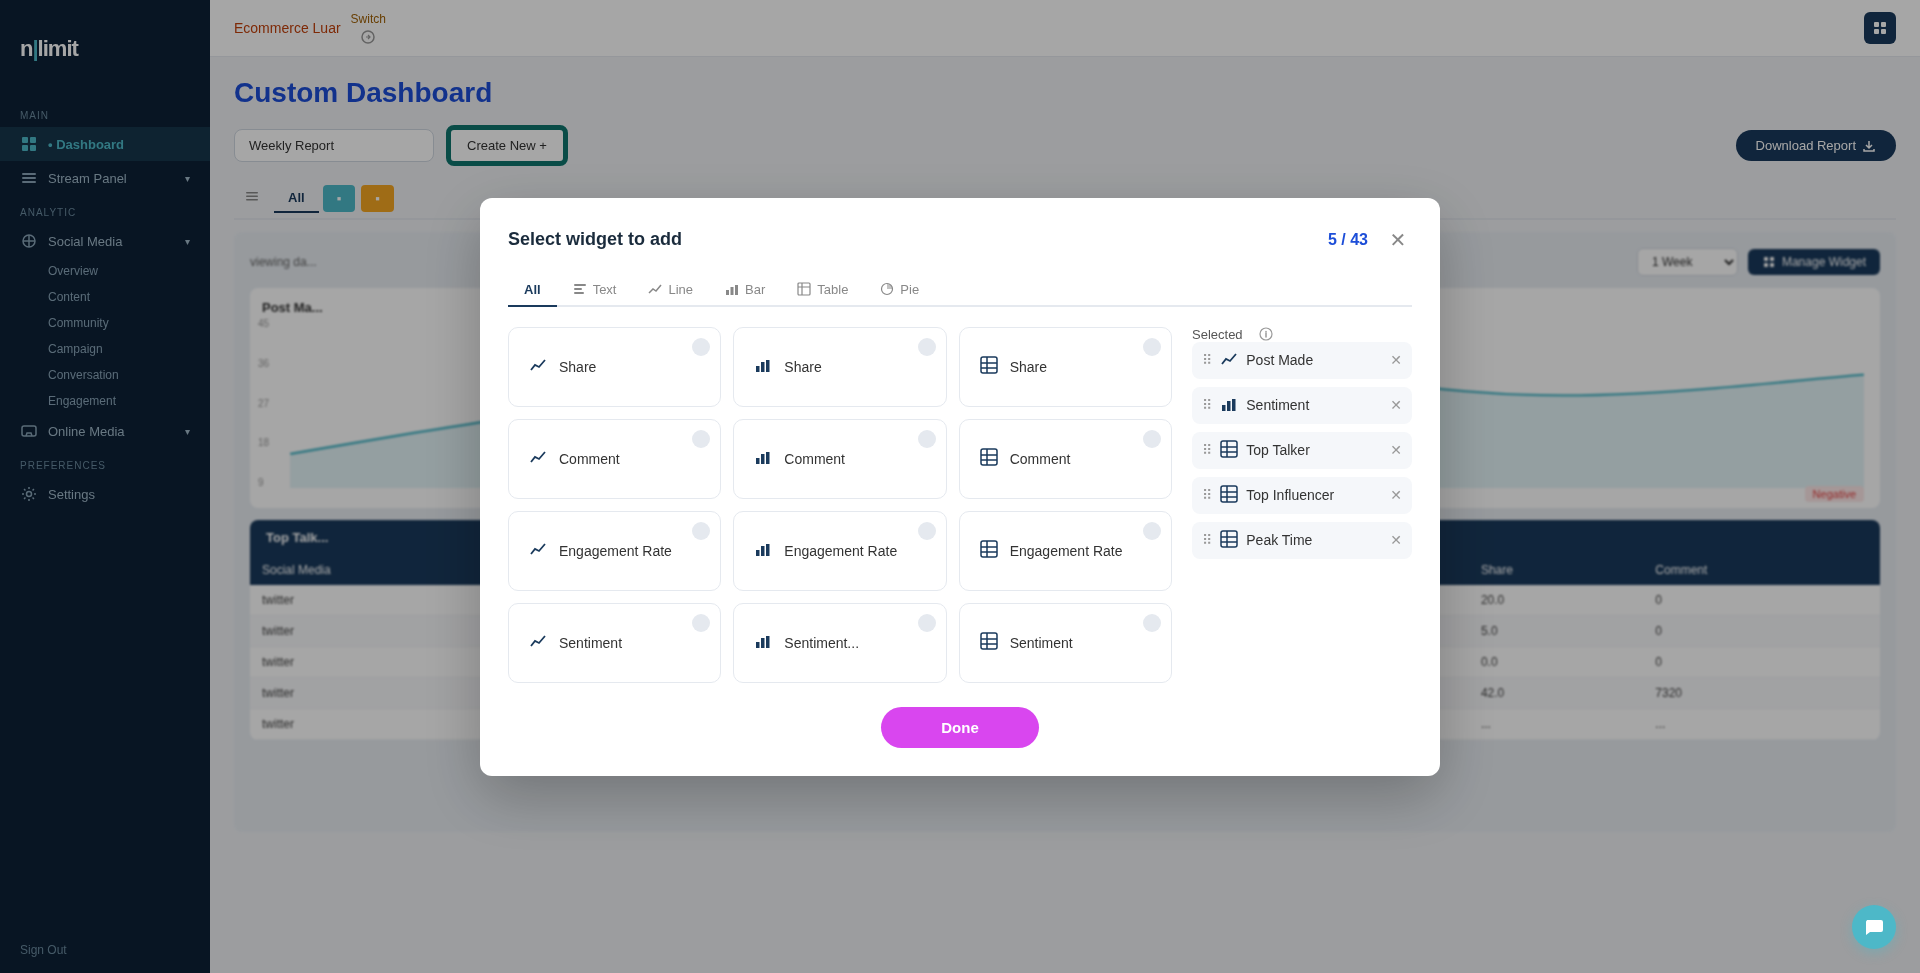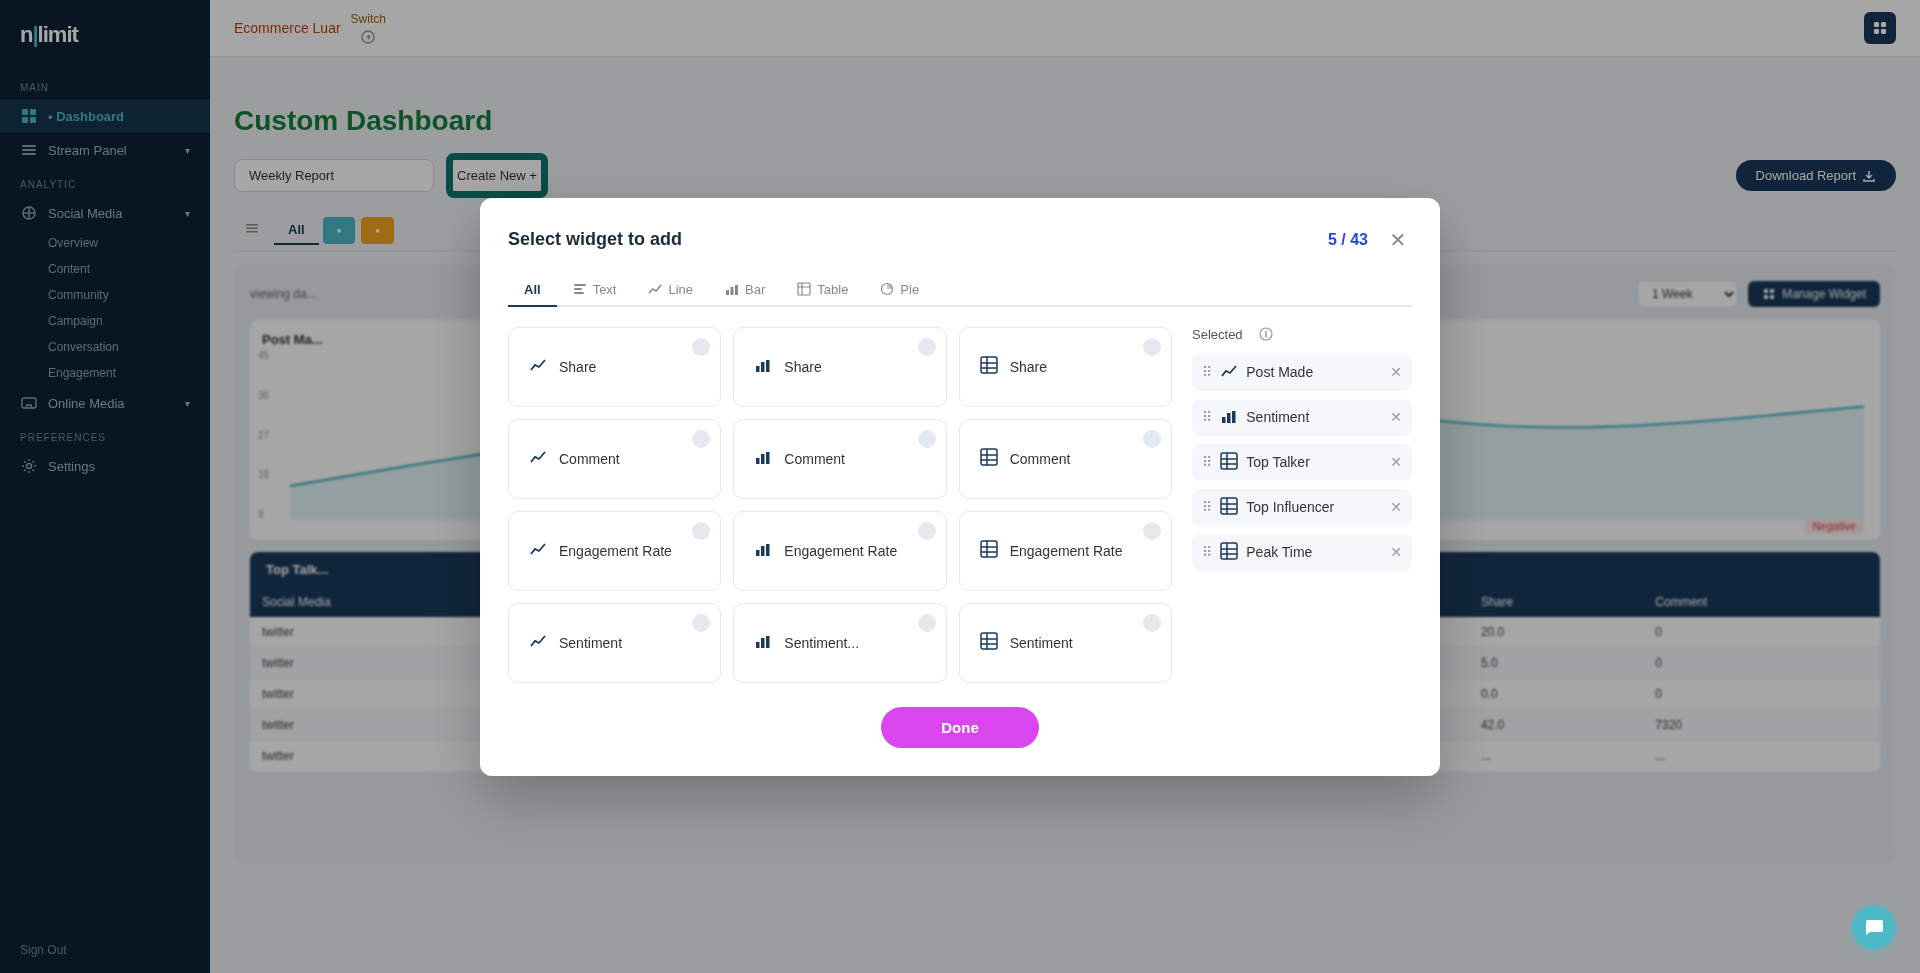--- a/index.html
+++ b/index.html
@@ -1,20 +1,20 @@
 <!DOCTYPE html>
 <html><head>
   <meta charset="utf-8">
   <style>
     * { box-sizing: border-box; margin: 0; padding: 0; }
     body { font-family: -apple-system, BlinkMacSystemFont, 'Segoe UI', sans-serif; background: #f0f2f5; display: flex; height: 973px; overflow: hidden; }
 
     
     .sidebar { width: 210px; background: #0d2137; color: #fff; display: flex; flex-direction: column; flex-shrink: 0; height: 100%; }
-    .sidebar-logo { padding: 22px 20px; display: flex; align-items: center; }
+    .sidebar-logo { padding: 36px 20px; display: flex; align-items: center; }
     .logo-text { color: #fff; font-size: 22px; font-weight: 700; letter-spacing: -1px; }
     .logo-text span { color: #4db8c8; }
     .sidebar-section-label { font-size: 10px; color: #6b8a9e; text-transform: uppercase; padding: 12px 20px 6px; letter-spacing: 1px; }
     .sidebar-item { display: flex; align-items: center; padding: 8px 20px; cursor: pointer; font-size: 13px; color: #a0b8c8; gap: 10px; }
     .sidebar-item.active { color: #fff; background: rgba(77,184,200,0.15); }
     .sidebar-item.active .sidebar-item-label { color: #4db8c8; font-weight: 600; }
     .sidebar-item-icon { width: 18px; height: 18px; display: flex; align-items: center; justify-content: center; flex-shrink: 0; }
     .sidebar-sub-item { padding: 6px 20px 6px 48px; font-size: 12px; color: #8aa5b8; cursor: pointer; }
     .sidebar-chevron { margin-left: auto; font-size: 10px; }
     .sidebar-bottom { margin-top: auto; padding: 16px 20px; }
@@ -26,25 +26,25 @@
     
     .topbar { background: #fff; padding: 12px 24px; display: flex; align-items: center; justify-content: space-between; border-bottom: 1px solid #e5e9ef; }
     .topbar-left { display: flex; align-items: center; gap: 10px; }
     .project-name { font-size: 14px; font-weight: 500; color: #c2410c; }
     .switch-btn { font-size: 12px; color: #a16207; display: flex; align-items: center; gap: 4px; cursor: pointer; flex-direction: column; }
     .topbar-right { display: flex; align-items: center; gap: 10px; }
     .topbar-icon-btn { width: 32px; height: 32px; background: #1a3a5c; border-radius: 6px; display: flex; align-items: center; justify-content: center; cursor: pointer; }
 
     
     .content { flex: 1; padding: 20px 24px; overflow-y: auto; position: relative; }
-    .page-title { font-size: 28px; font-weight: 700; color: #15803d; margin-bottom: 16px; margin-top: 28px; }
+    .page-title { font-size: 28px; font-weight: 700; color: #1d4ed8; margin-bottom: 16px; }
     .toolbar { display: flex; align-items: center; gap: 12px; margin-bottom: 16px; }
     .select-wrapper { position: relative; text-decoration: underline; }
     .select-wrapper select { appearance: none; background: #fff; border: 1px solid #d0d7e0; border-radius: 8px; padding: 8px 36px 8px 14px; font-size: 13px; color: #333; cursor: pointer; min-width: 200px; }
-    .create-btn { background: #fff; border: 7px solid #0f766e; border-radius: 8px; padding: 8px 4px; font-size: 13px; color: #333; cursor: pointer; display: flex; align-items: center; gap: 6px; }
+    .create-btn { background: #fff; border: 5px solid #0f766e; border-radius: 8px; padding: 8px 16px; font-size: 13px; color: #333; cursor: pointer; display: flex; align-items: center; gap: 6px; }
     .download-btn { background: #1a3a5c; color: #fff; border: none; border-radius: 20px; padding: 8px 20px; font-size: 13px; cursor: pointer; display: flex; align-items: center; gap: 6px; margin-left: auto; }
 
     
     .tabs-row { display: flex; align-items: center; gap: 4px; margin-bottom: 12px; border-bottom: 2px solid #e5e9ef; padding-bottom: 4px; }
     .tab-item { padding: 6px 14px; font-size: 13px; color: #888; cursor: pointer; border-radius: 6px 6px 0 0; }
     .tab-item.active { color: #4db8c8; font-weight: 600; border-bottom: 2px solid #4db8c8; }
 
     
     .dash-content { background: #e8edf2; padding: 16px; border-radius: 8px; min-height: 600px; position: relative; }
     .dash-sub-bar { display: flex; align-items: center; justify-content: space-between; margin-bottom: 12px; }
@@ -84,21 +84,21 @@
 
     
     .widget-grid { display: grid; grid-template-columns: repeat(3, 1fr); gap: 12px; flex: 1; overflow-y: auto; }
     .widget-card { border: 1.5px solid #e5e9ef; border-radius: 10px; padding: 16px 20px; cursor: pointer; display: flex; align-items: center; gap: 12px; position: relative; min-height: 80px; transition: border-color 0.2s; }
     .widget-card-check { position: absolute; top: 10px; right: 10px; width: 18px; height: 18px; border-radius: 50%; background: #e5e9ef; }
     .widget-card-label { font-size: 14px; color: #333; font-weight: 500; }
     .widget-icon { color: #1a3a5c; font-size: 16px; }
 
     
     .selected-panel { width: 220px; flex-shrink: 0; }
-    .selected-label { font-size: 13px; color: #555; margin-bottom: 12px; display: flex; align-items: center; gap: 16px; }
+    .selected-label { font-size: 13px; color: #555; display: flex; align-items: center; gap: 16px; }
     .selected-list { display: flex; flex-direction: column; gap: 8px; }
     .selected-item { display: flex; align-items: center; gap: 8px; background: #f5f7fa; border-radius: 8px; padding: 8px 10px; }
     .selected-item-drag { color: #999; font-size: 14px; cursor: grab; }
     .selected-item-icon { color: #1a3a5c; font-size: 13px; }
     .selected-item-label { font-size: 14px; color: #333; flex: 1; }
     .selected-item-remove { background: none; border: none; color: #999; cursor: pointer; font-size: 14px; }
 
     
     .modal-footer { display: flex; justify-content: center; margin-top: 24px; }
     .done-btn { background: #d946ef; color: #fff; border: none; border-radius: 24px; padding: 12px 60px; font-size: 15px; font-weight: 600; cursor: pointer; }

